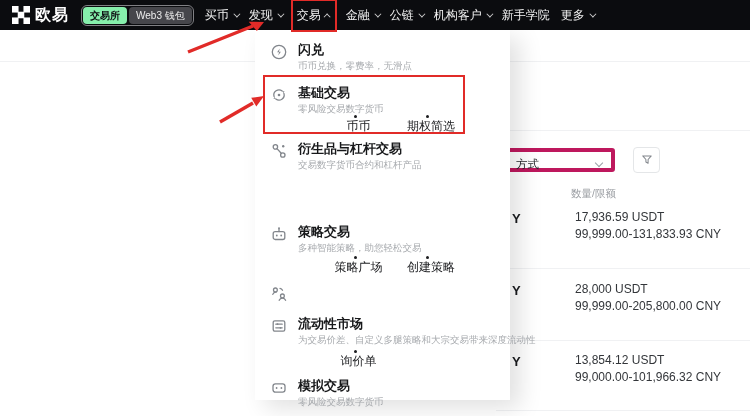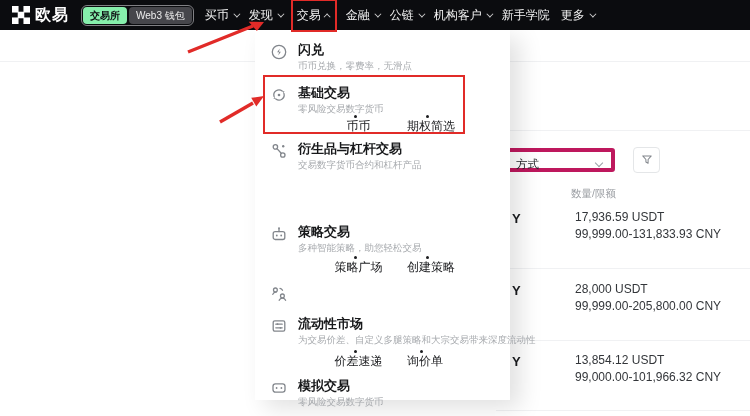--- a/index.html
+++ b/index.html
@@ -276,24 +276,20 @@
       </svg>
     </span>
     <span class="txt">
       <span class="t">流动性市场</span>
       <span class="d">为交易价差、自定义多腿策略和大宗交易带来深度流动性</span>
     </span>
   </div>
   <div class="blt" style="top:320px">
     <span class="bi">
         <i class="dot"></i>
-        <span>价差速递</span>
-      </span>
-    <span class="bi">
-        <i class="dot"></i>
         <span>询价单</span>
       </span>
   </div>
 
   <div class="sec" style="top:348px">
     <span class="ic">
       <svg class="icon" width="18" height="18" viewBox="0 0 18 18">
         <rect x="3" y="4.9" width="12" height="8.3" rx="2.4"></rect>
         <circle cx="6.6" cy="9" r="0.9" fill="#82868c" stroke="none"></circle>
         <circle cx="11.4" cy="9" r="0.9" fill="#82868c" stroke="none"></circle>

